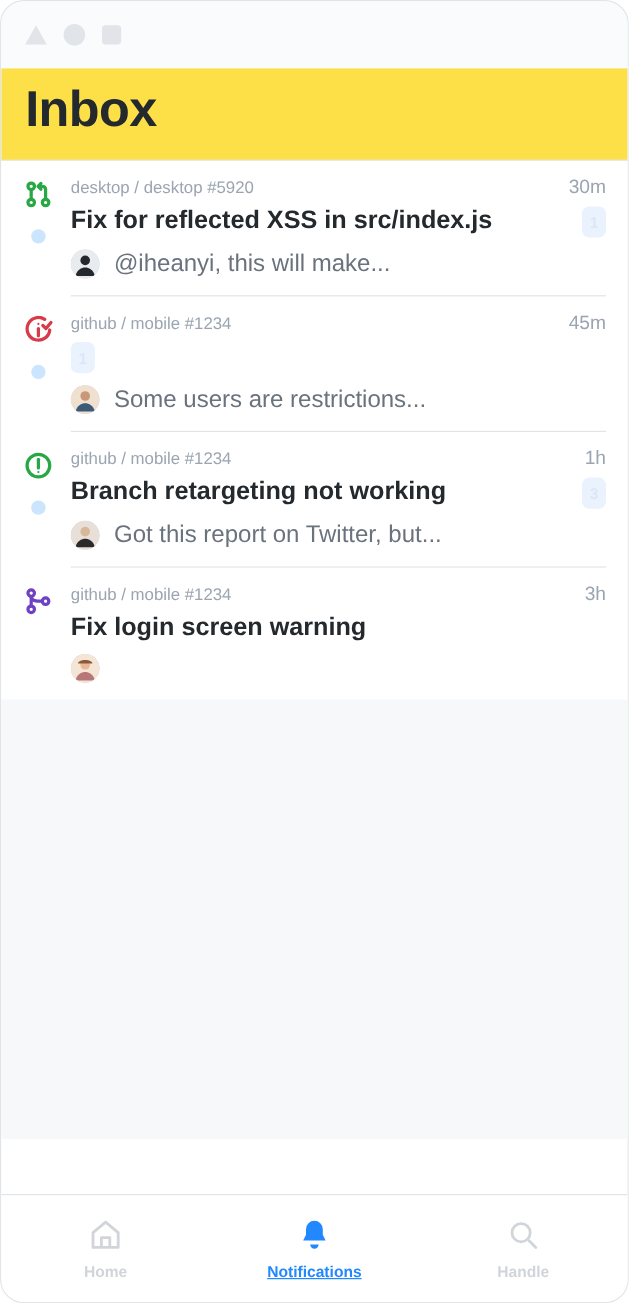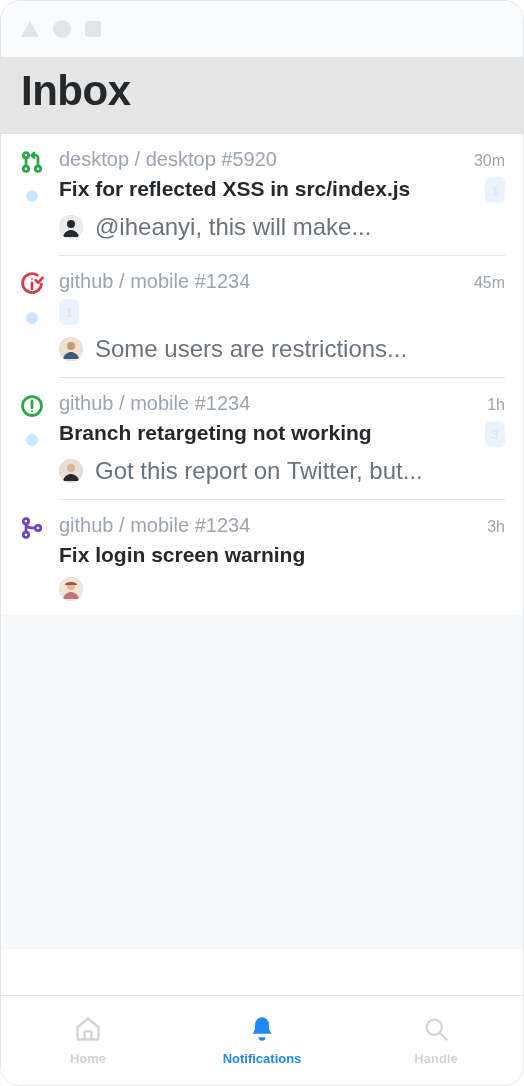--- a/index.html
+++ b/index.html
@@ -3,47 +3,47 @@
 <meta charset="utf-8">
 <style>
   * { box-sizing: border-box; margin: 0; padding: 0; }
   html, body { width: 524px; height: 1086px; font-family: -apple-system, BlinkMacSystemFont, "Segoe UI", Helvetica, Arial, sans-serif; background: #fff; }
   .frame { width: 524px; height: 1086px; border: 1px solid #e1e4e8; border-radius: 20px; overflow: hidden; position: relative; display: flex; flex-direction: column; background: #fff; }
   .titlebar { height: 56px; display: flex; align-items: center; padding: 0 20px; gap: 14px; background: #fafbfc; }
   .titlebar .shape { background: #e1e4e8; }
   .tri { width: 0; height: 0; border-left: 9px solid transparent; border-right: 9px solid transparent; border-bottom: 16px solid #e1e4e8; background: transparent; }
   .circ { width: 18px; height: 18px; border-radius: 50%; }
   .sq { width: 16px; height: 16px; border-radius: 3px; }
-  .header { padding: 10px 20px 18px 20px; background: #e5e5e5; border-bottom: 1px solid #e1e4e8; }
+  .header { padding: 10px 20px 18px 20px; background: #fde047; border-bottom: 1px solid #e1e4e8; }
   .header h1 { font-size: 42px; font-weight: 800; color: #24292e; letter-spacing: -0.5px; }
   .list { flex: 0 0 auto; background: #fff; }
   .row { display: flex; padding: 14px 18px 0 18px; gap: 14px; }
   .row-icon { width: 26px; display: flex; flex-direction: column; align-items: center; padding-top: 2px; }
   .row-icon svg { width: 24px; height: 24px; }
   .unread-dot { width: 12px; height: 12px; border-radius: 50%; background: #cce5ff; margin-top: 12px; }
   .row-body { flex: 1; min-width: 0; padding-bottom: 14px; }
   .row:not(:last-child) .row-body { border-bottom: 1px solid #e1e4e8; }
   .meta { display: flex; align-items: baseline; justify-content: space-between; gap: 10px; }
-  .repo { color: #9aa5b1; font-size: 20px; font-weight: 400; white-space: nowrap; overflow: hidden; text-overflow: ellipsis; }
+  .repo { color: #9aa5b1; font-size: 14px; font-weight: 400; white-space: nowrap; overflow: hidden; text-overflow: ellipsis; }
   .time { color: #9aa5b1; font-size: 16px; font-weight: 400; flex: 0 0 auto; }
   .titleline { display: flex; align-items: flex-start; justify-content: space-between; gap: 10px; margin-top: 6px; }
   .title { color: #24292e; font-size: 21px; font-weight: 700; white-space: nowrap; overflow: hidden; text-overflow: ellipsis; }
   .badge { background: #eaf2fd; color: #dbe7f7; font-size: 13px; font-weight: 700; border-radius: 6px; min-width: 20px; height: 26px; padding: 0 6px; display: flex; align-items: center; justify-content: center; flex: 0 0 auto; }
   .preview { display: flex; align-items: center; gap: 12px; margin-top: 10px; }
   .avatar { width: 24px; height: 24px; border-radius: 50%; background: #d1d5da; display:flex; align-items:center; justify-content:center; overflow:hidden; flex:0 0 auto; }
   .avatar svg { width: 24px; height: 24px; }
-  .preview-text { color: #6a737d; font-size: 24px; white-space: nowrap; overflow: hidden; text-overflow: ellipsis; }
+  .preview-text { color: #6a737d; font-size: 20px; white-space: nowrap; overflow: hidden; text-overflow: ellipsis; }
   .empty { flex: 1; background: #f6f8fa; }
   .tabbar { height: 90px; border-top: 1px solid #e1e4e8; display: flex; background: #fff; margin-top: 46px; }
   .tab { flex: 1; display: flex; flex-direction: column; align-items: center; justify-content: center; gap: 4px; }
   .tab svg { width: 28px; height: 28px; }
   .tab-label { font-size: 13px; font-weight: 600; }
   .tab.inactive .tab-label { color: #d1d5da; }
   .tab.inactive svg { stroke: #d1d5da; fill: none; }
-  .tab.active .tab-label { color: #2188ff; }
+  .tab.active .tab-label { color: #2188ff; text-decoration: underline; }
   .tab.active svg { fill: #2188ff; }
 </style>
 </head>
 <body>
 
 <div class="frame">
 
   <div class="titlebar">
     <div class="tri"></div>
     <div class="shape circ"></div>

